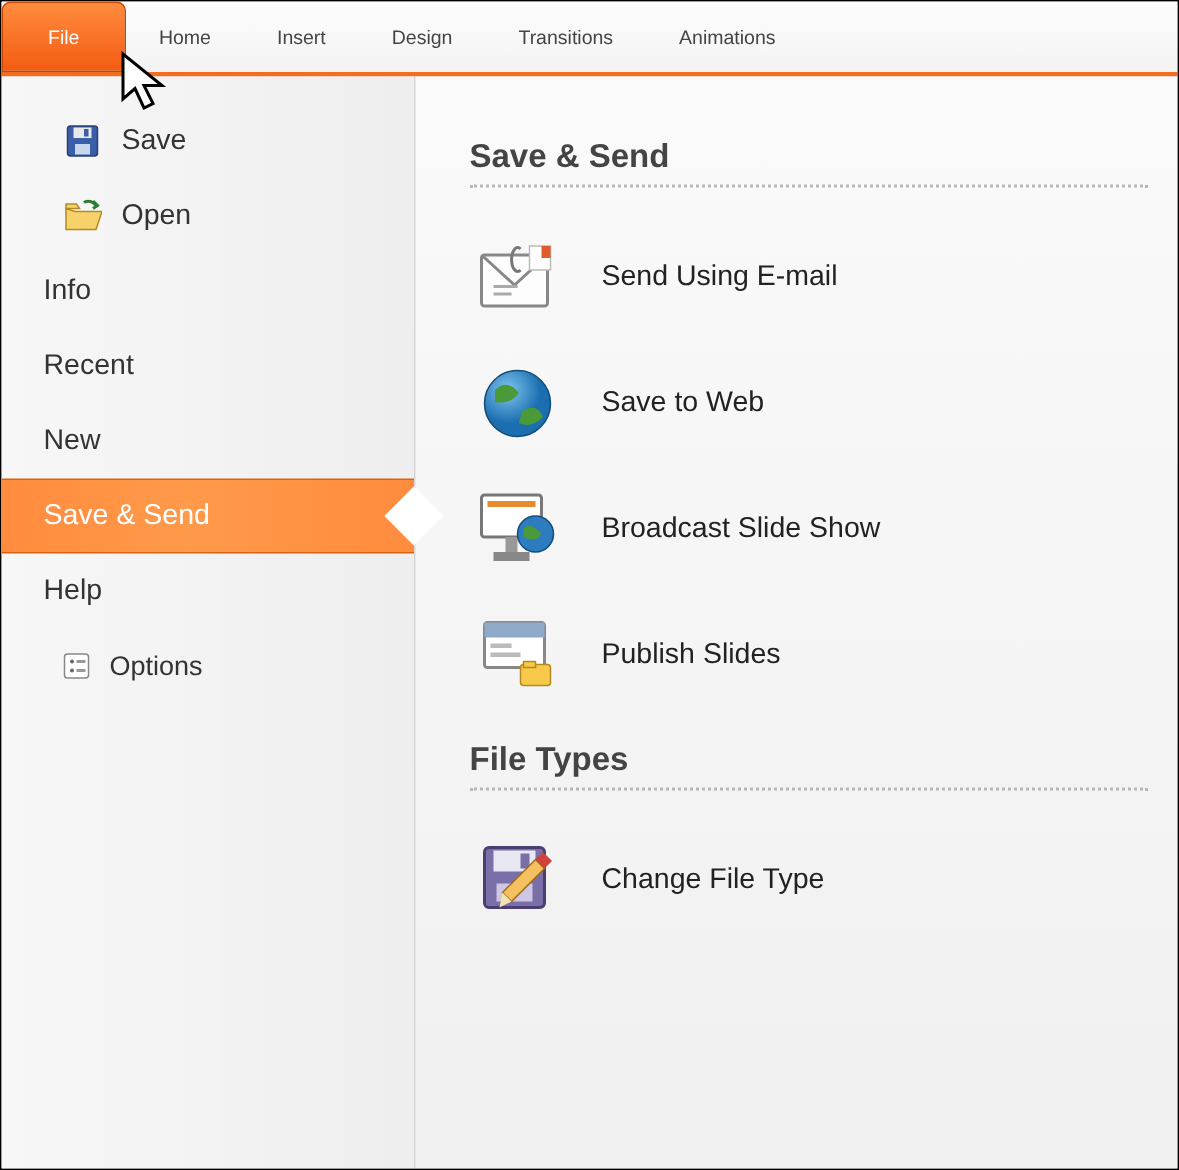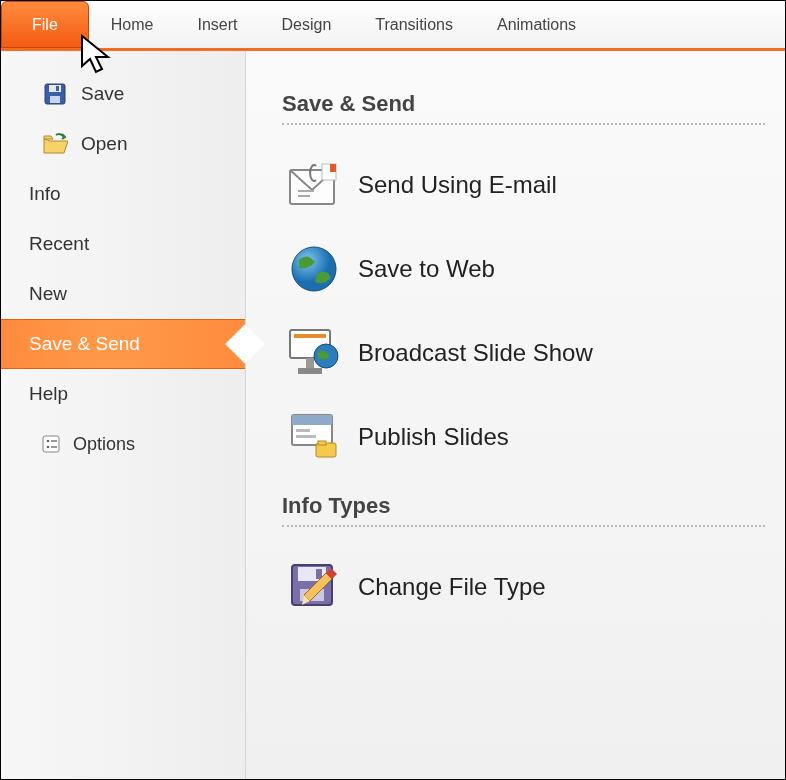--- a/index.html
+++ b/index.html
@@ -22,21 +22,21 @@
     background: linear-gradient(#fdfdfd, #f3f3f3);
     border-bottom: 3px solid #f36d21;
   }
   .ribbon-tab {
     display: flex;
     align-items: center;
     justify-content: flex-start;
     padding: 0 22px;
     color: #444;
     cursor: pointer;
-    font-size: 16px;
+    font-size: 13px;
   }
   .ribbon-tab.file {
     background: linear-gradient(#ff8b3e, #f45c12);
     color: #fff;
     border: 1px solid #c64500;
     border-top-left-radius: 6px;
     border-top-right-radius: 6px;
     font-weight: 500;
     padding: 0 30px;
     position: relative;
@@ -52,21 +52,21 @@
   }
 
   
   .main {
     display: flex;
     height: calc(780px - 52px);
   }
 
   
   .left {
-    width: 245px;
+    width: 276px;
     background: linear-gradient(to right,#f7f7f7,#eeeeee);
     border-right: 1px solid #d5d5d5;
     padding-top: 18px;
     position: relative;
   }
   .nav-item {
     display: flex;
     align-items: center;
     gap: 12px;
     padding: 10px 20px 10px 40px;
@@ -113,25 +113,25 @@
     margin-bottom: 6px;
   }
   .section-divider {
     border: none;
     border-top: 2px dotted #b8b8b8;
     margin-bottom: 18px;
   }
   .option {
     display: flex;
     align-items: center;
-    gap: 16px;
+    gap: 28px;
     padding: 12px 4px;
     height: 84px;
     cursor: pointer;
-    font-size: 24px;
+    font-size: 19px;
     color: #222;
   }
   .option .big-icon {
     width: 56px; height: 56px;
     display:flex; align-items:center; justify-content:center;
     flex-shrink:0;
   }
 </style>
 </head>
 <body>
@@ -282,21 +282,21 @@
           <rect x="6" y="4" width="40" height="10" fill="#8fa9c9"></rect>
           <rect x="10" y="18" width="14" height="3" fill="#bbb"></rect>
             <rect x="10" y="24" width="20" height="3" fill="#bbb"></rect>
           <rect x="30" y="32" width="20" height="14" rx="2" fill="#f7c94a" stroke="#b48a20"></rect>
           <rect x="32" y="30" width="8" height="4" fill="#f7c94a" stroke="#b48a20"></rect>
         </svg>
       </span>
       <span>Publish Slides</span>
     </div>
 
-    <div class="section-title" style="margin-top:14px">Info Types</div>
+    <div class="section-title" style="margin-top:14px">File Types</div>
     <hr class="section-divider">
 
     <div class="option">
       <span class="big-icon">
         <svg width="52" height="52" viewBox="0 0 52 52">
           <rect x="4" y="4" width="40" height="40" rx="3" fill="#7b6fa8" stroke="#4a3f70" stroke-width="2"></rect>
           <rect x="10" y="6" width="28" height="14" fill="#e8e8f2"></rect>
           <rect x="12" y="28" width="24" height="12" fill="#cfc6e4"></rect>
           <rect x="28" y="8" width="6" height="10" fill="#7b6fa8"></rect>
           <path d="M22 40 L44 18 L38 12 L16 34 Z" fill="#f4c060" stroke="#a06a10"></path>

